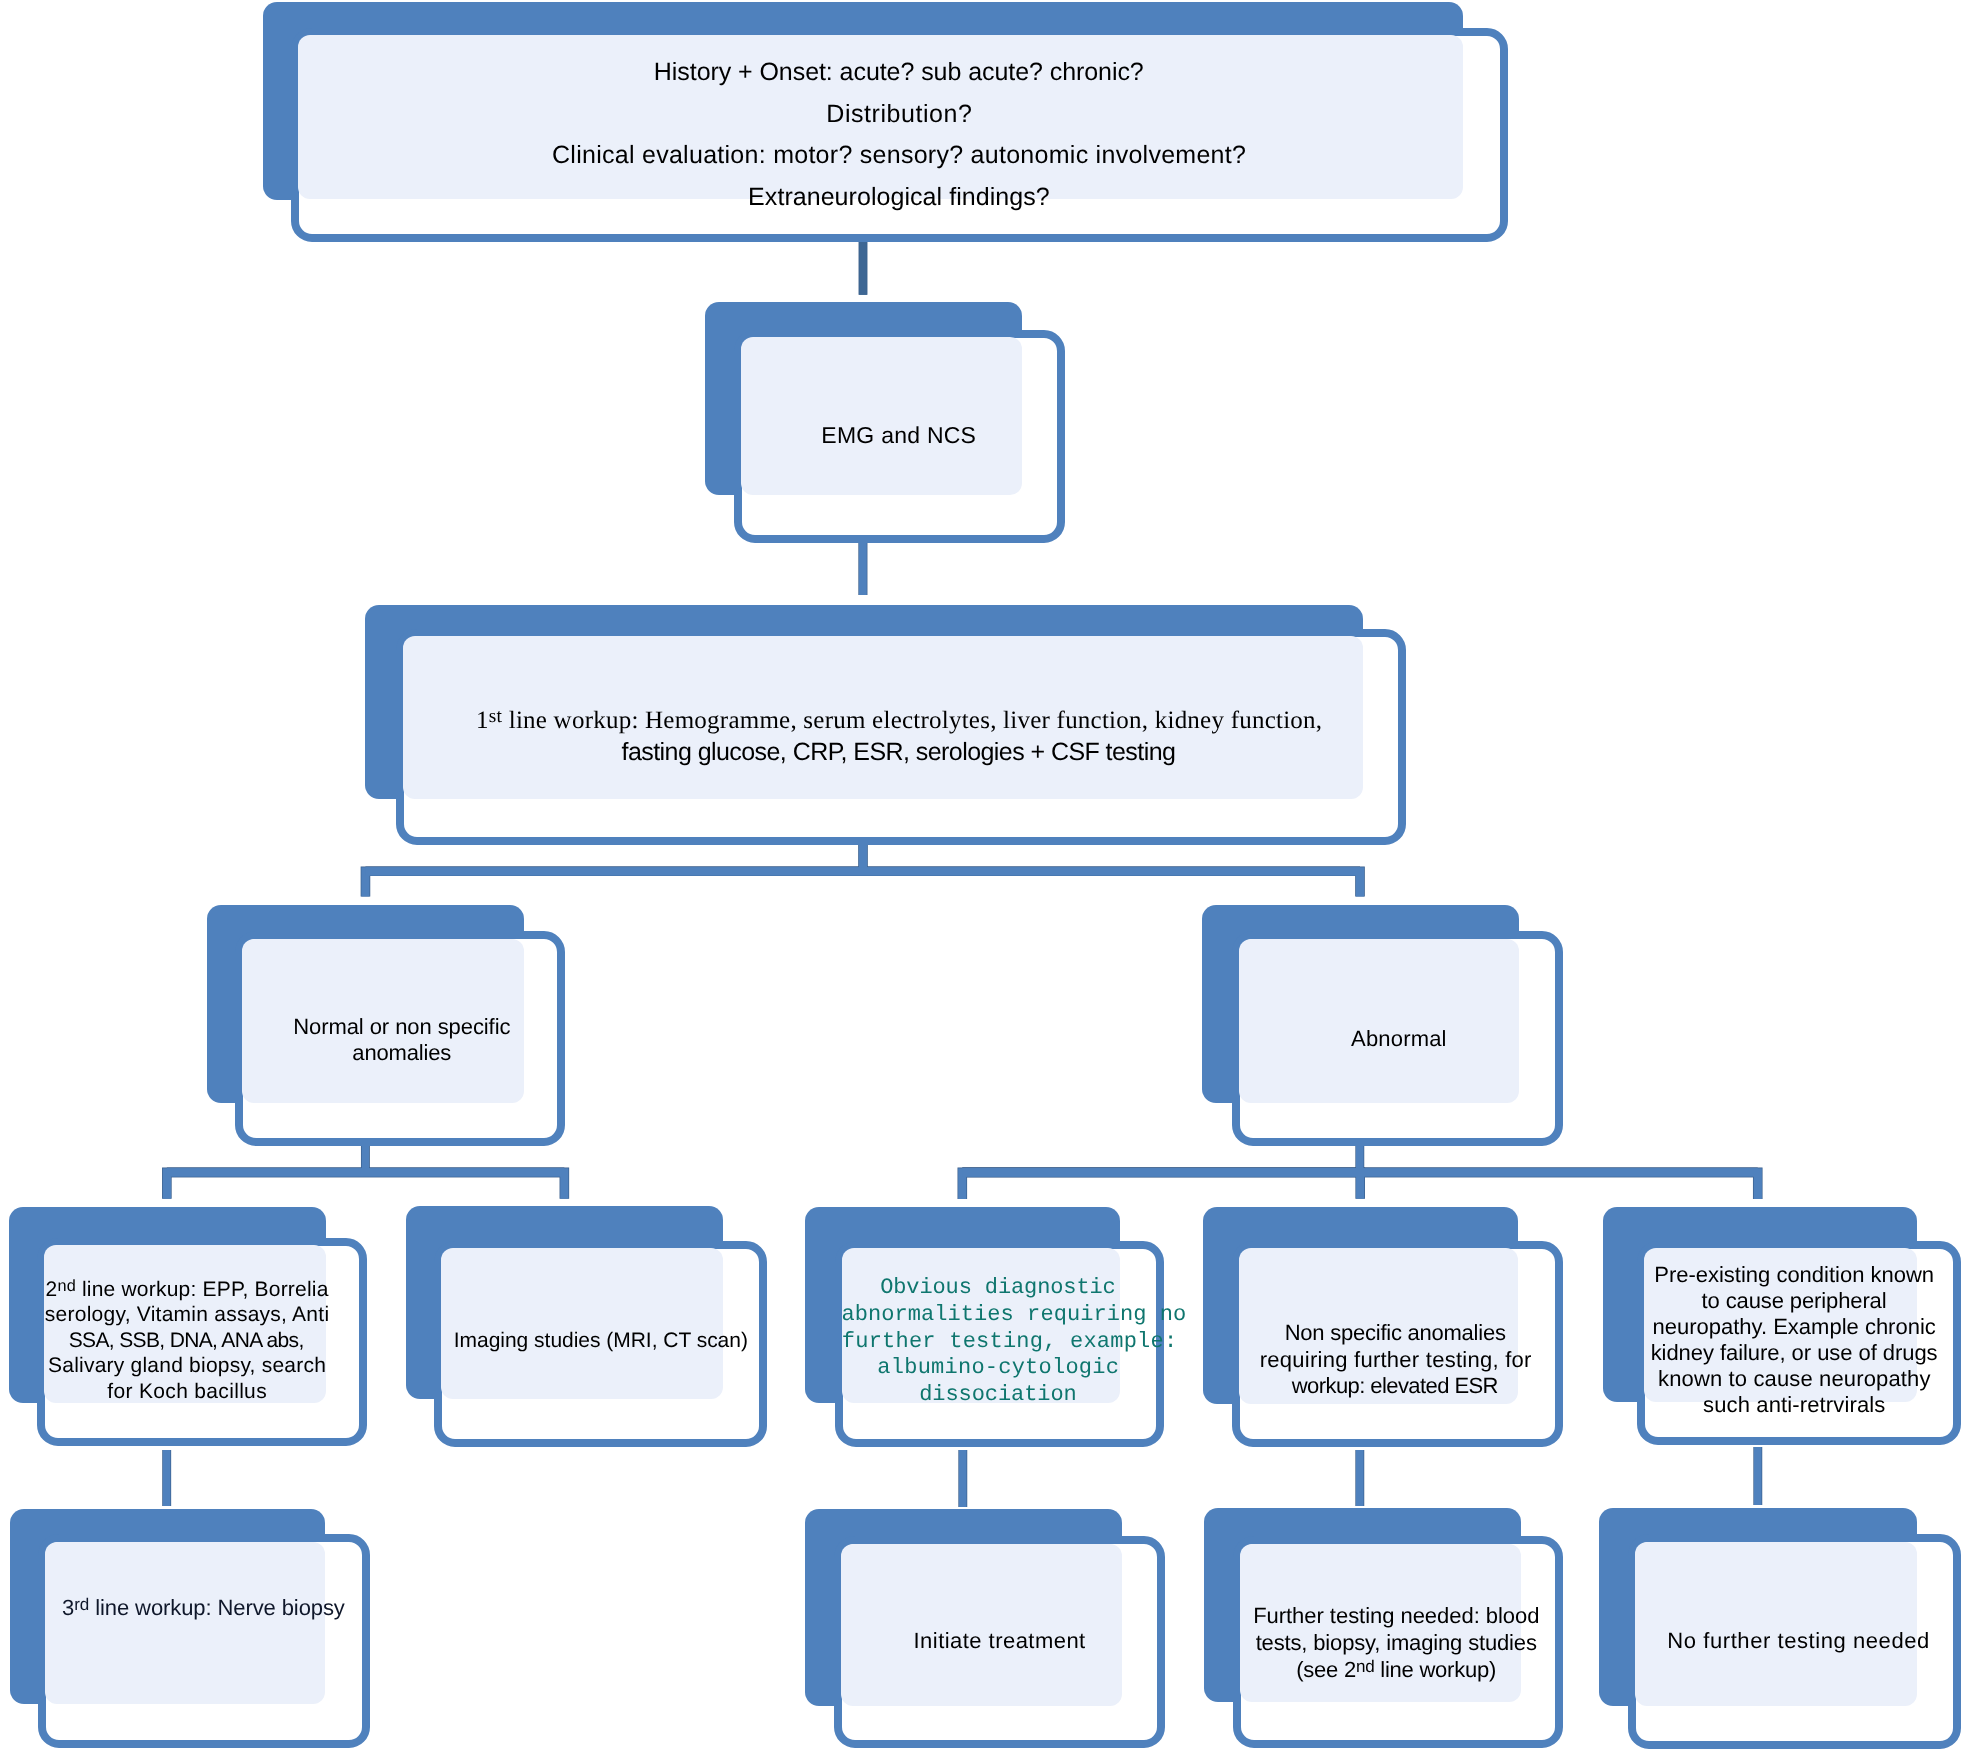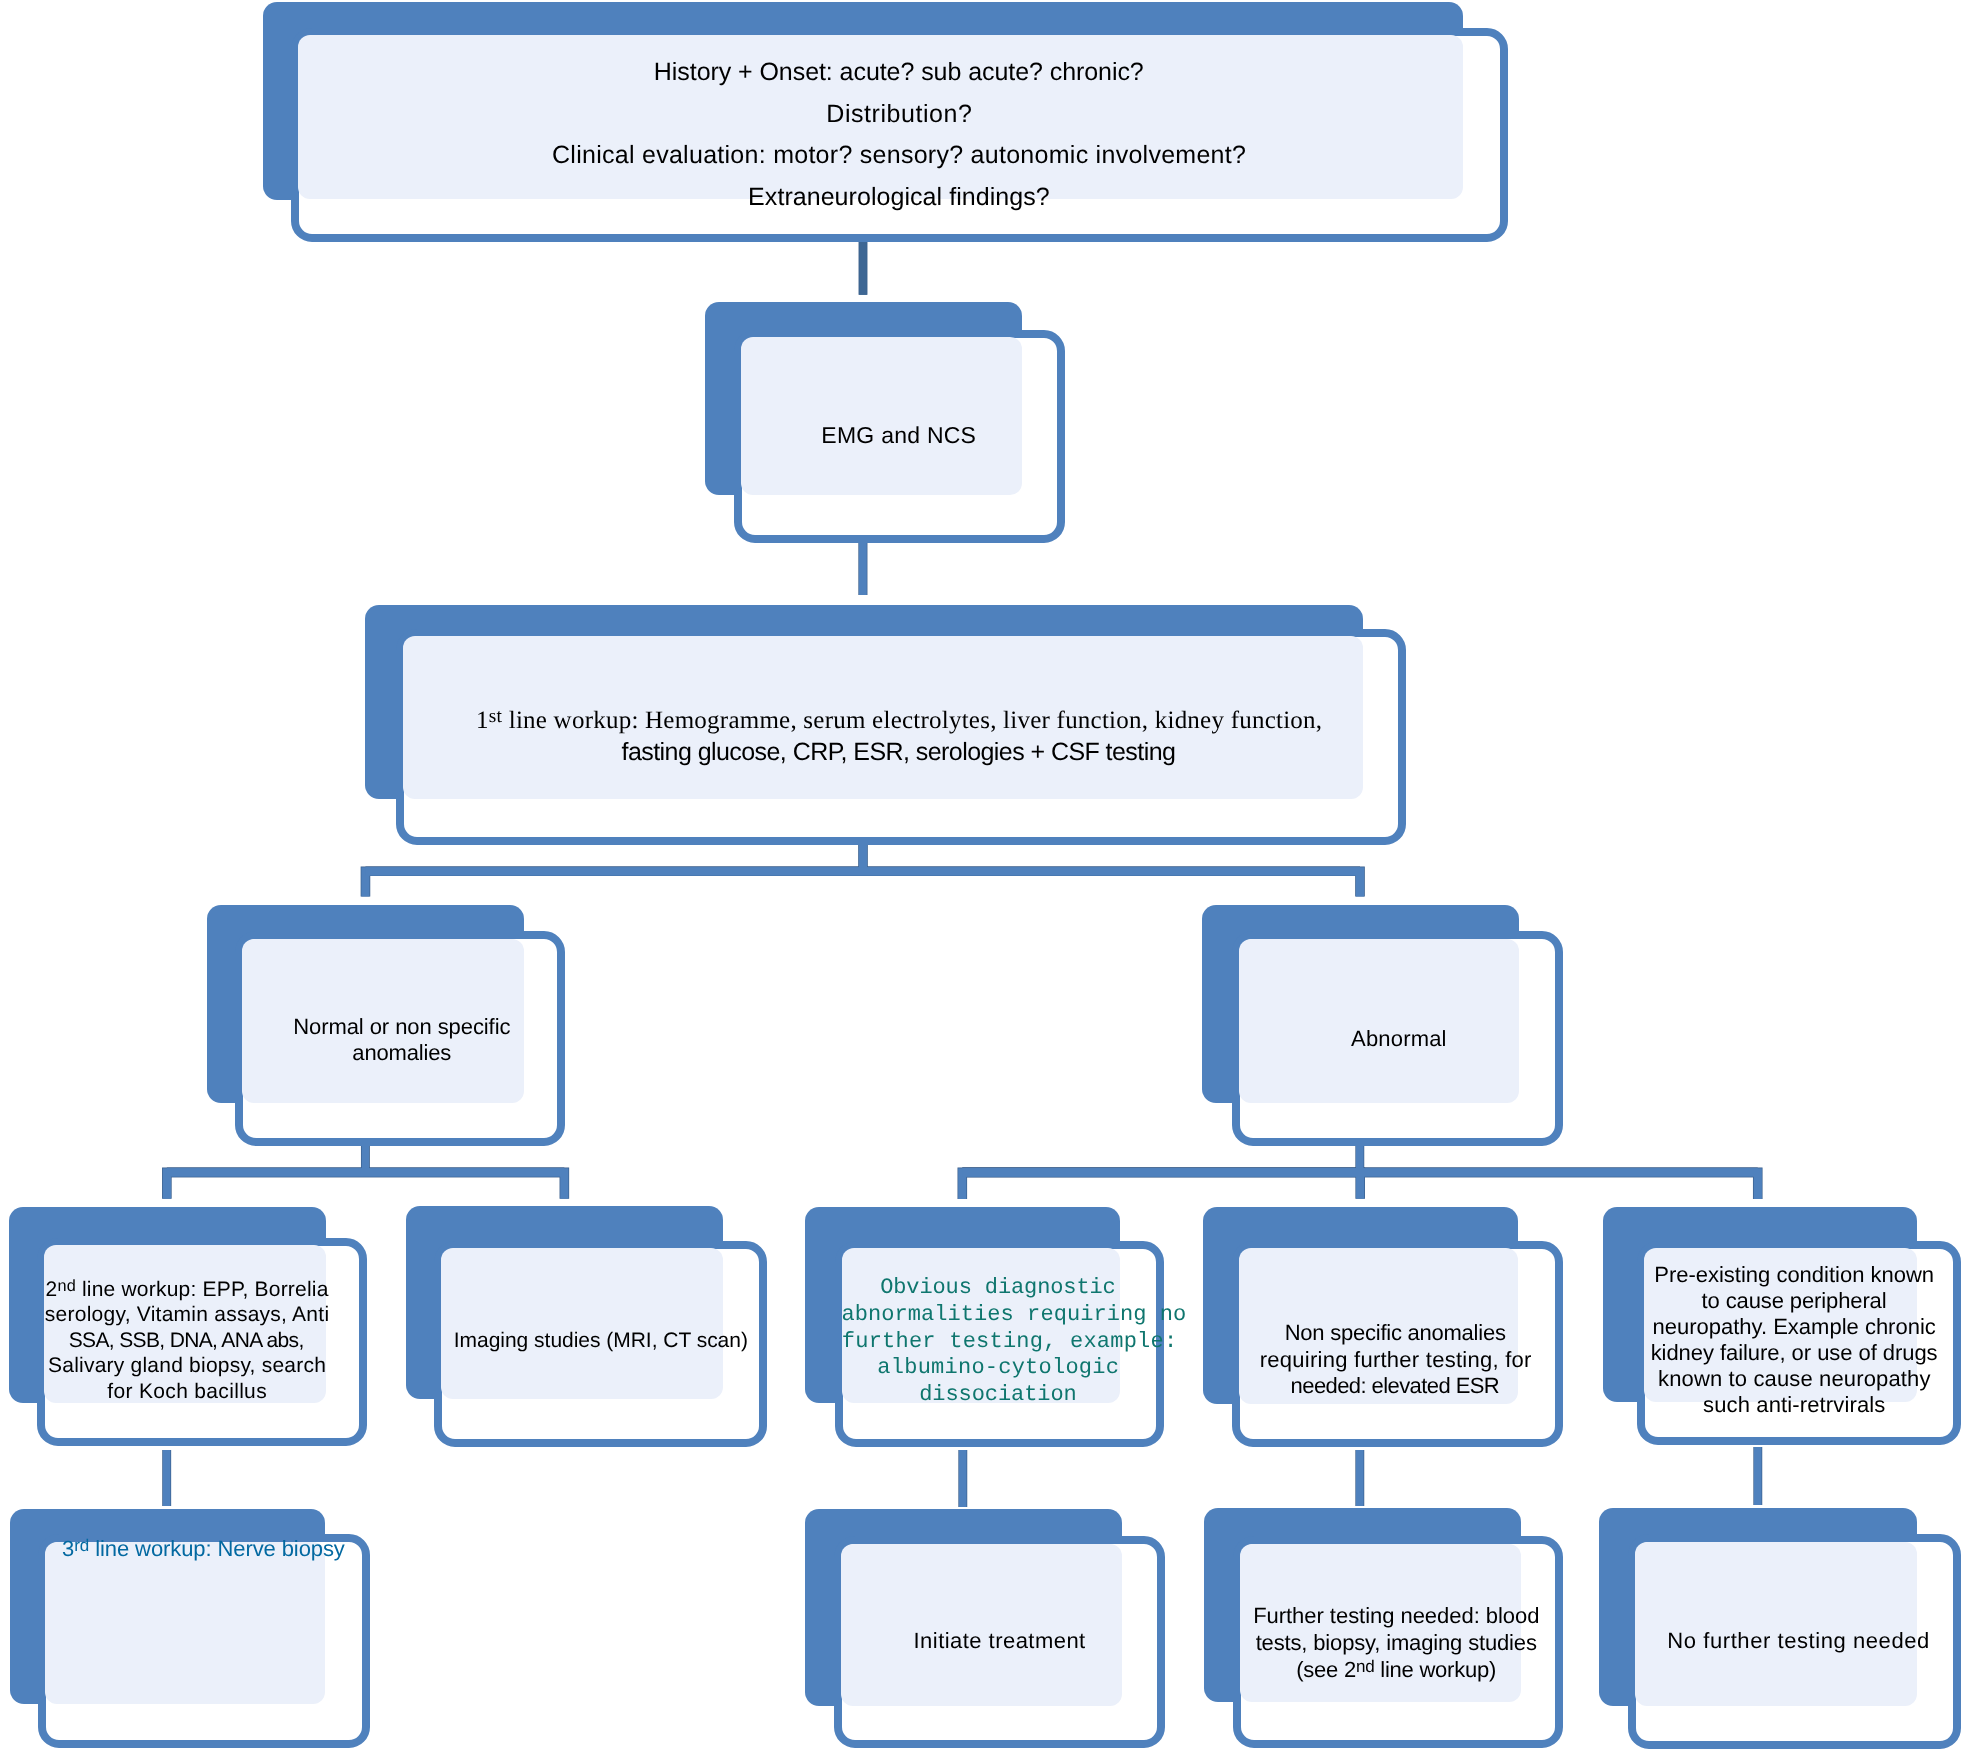--- a/index.html
+++ b/index.html
@@ -149,21 +149,21 @@
       </div>
   </div>
   <div class="node">
     <div class="back" style="left: 1202.8px; top: 1206.5px; width: 315.6px; height: 197.3px; background: rgb(79, 129, 189);"></div>
     <div class="front" style="left: 1232px; top: 1240.5px; width: 330.5px; height: 206.5px; border-color: rgb(79, 129, 189); background: rgb(255, 255, 255);"></div>
     <div class="inner" style="left: 1239px; top: 1248.1px; width: 279.4px; height: 155.7px; background: rgb(235, 240, 250);"></div>
     <div class="label" style="left: 1238.2px; top: 1301.92px; width: 314.5px; font-size: 22px; line-height: 26.7px; color: rgb(0, 0, 0);">
         <span>
         <span class="lrow" style="letter-spacing: -0.2394px; text-indent: -0.2394px; margin-top: 18px;"><span style="display: inline-block; white-space: nowrap; letter-spacing: -0.2394px;">Non specific anomalies</span></span>
         <span class="lrow" style="letter-spacing: 0.2571px; text-indent: 0.2571px;"><span style="display: inline-block; white-space: nowrap; letter-spacing: 0.2571px;">requiring further testing, for</span></span>
-        <span class="lrow" style="letter-spacing: -0.5803px; text-indent: -0.5803px;"><span style="display: inline-block; white-space: nowrap; letter-spacing: -0.5803px;">needed: elevated ESR</span></span>
+        <span class="lrow" style="letter-spacing: -0.5803px; text-indent: -0.5803px;"><span style="display: inline-block; white-space: nowrap; letter-spacing: -0.5803px;">workup: elevated ESR</span></span>
     </span>
       </div>
   </div>
   <div class="node">
     <div class="back" style="left: 1602.5px; top: 1206.5px; width: 314.3px; height: 195.7px; background: rgb(79, 129, 189);"></div>
     <div class="front" style="left: 1636.5px; top: 1240.5px; width: 324.3px; height: 204.1px; border-color: rgb(79, 129, 189); background: rgb(255, 255, 255);"></div>
     <div class="inner" style="left: 1643.5px; top: 1248.1px; width: 273.3px; height: 154.1px; background: rgb(235, 240, 250);"></div>
     <div class="label" style="left: 1640px; top: 1262.47px; width: 308.3px; font-size: 22px; line-height: 26px; color: rgb(0, 0, 0);">
         <span>
         <span class="lrow" style="letter-spacing: -0.0094px; text-indent: -0.0094px;"><span style="display: inline-block; white-space: nowrap; letter-spacing: -0.0094px;">Pre-existing condition known</span></span>
@@ -172,21 +172,21 @@
         <span class="lrow" style="letter-spacing: -0.0539px; text-indent: -0.0539px;"><span style="display: inline-block; white-space: nowrap; letter-spacing: -0.0539px;">kidney failure, or use of drugs</span></span>
         <span class="lrow" style="letter-spacing: 0.1387px; text-indent: 0.1387px;"><span style="display: inline-block; white-space: nowrap; letter-spacing: 0.1387px;">known to cause neuropathy</span></span>
         <span class="lrow" style="letter-spacing: 0.1299px; text-indent: 0.1299px;"><span style="display: inline-block; white-space: nowrap; letter-spacing: 0.1299px;">such anti-retrvirals</span></span>
     </span>
       </div>
   </div>
   <div class="node">
     <div class="back" style="left: 9.6px; top: 1508.8px; width: 315.8px; height: 195.3px; background: rgb(79, 129, 189);"></div>
     <div class="front" style="left: 38.4px; top: 1534.4px; width: 331.2px; height: 213.5px; border-color: rgb(79, 129, 189); background: rgb(255, 255, 255);"></div>
     <div class="inner" style="left: 45.4px; top: 1542px; width: 280px; height: 162.1px; background: rgb(235, 240, 250);"></div>
-    <div class="label" style="left: 45.9px; top: 1536px; width: 315.2px; font-size: 22px; line-height: 26.7px; color: #0369a1;">
+    <div class="label" style="left: 45.9px; top: 1595px; width: 315.2px; font-size: 22px; line-height: 26.7px; color: #0f172a;">
         <span>
         <span class="lrow" style="letter-spacing: -0.0935px; text-indent: -0.0935px;"><span style="display: inline-block; white-space: nowrap; letter-spacing: -0.0935px;">3<sup>rd</sup> line workup: Nerve biopsy</span></span>
     </span>
       </div>
   </div>
   <div class="node">
     <div class="back" style="left: 804.6px; top: 1509.1px; width: 317.5px; height: 196.7px; background: rgb(79, 129, 189);"></div>
     <div class="front" style="left: 833.7px; top: 1535.9px; width: 331.5px; height: 212.3px; border-color: rgb(79, 129, 189); background: rgb(255, 255, 255);"></div>
     <div class="inner" style="left: 840.7px; top: 1543.5px; width: 281.4px; height: 162.3px; background: rgb(235, 240, 250);"></div>
     <div class="label" style="left: 841.4px; top: 1628.42px; width: 315.5px; font-size: 22px; line-height: 26.7px; color: rgb(0, 0, 0);">

